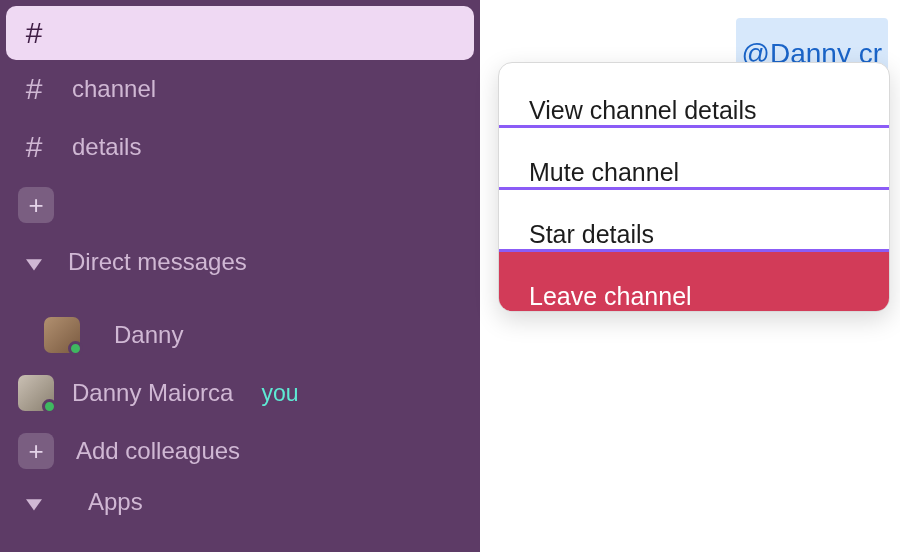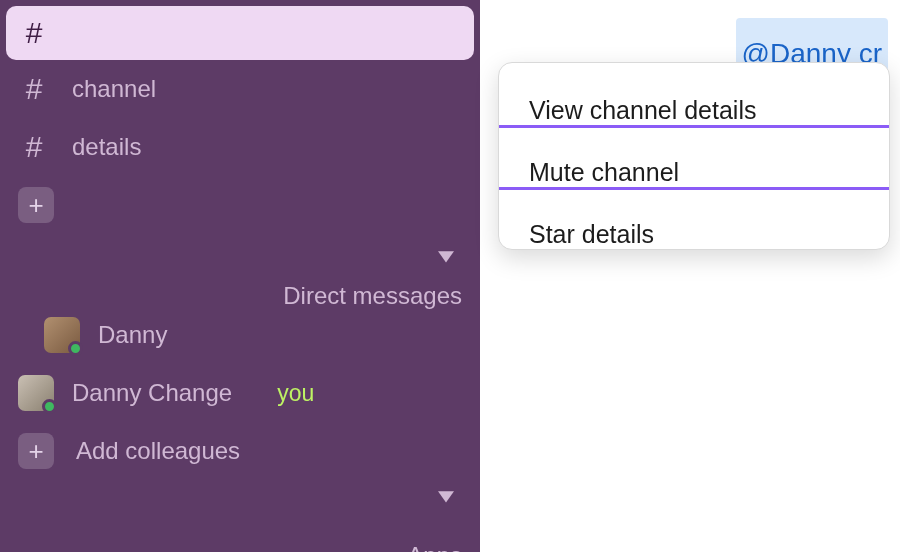--- a/index.html
+++ b/index.html
@@ -2,27 +2,27 @@
 <html><head>
   <meta charset="utf-8">
   <style>
     * { margin:0; padding:0; box-sizing:border-box; }
     body { font-family:-apple-system,BlinkMacSystemFont,"Segoe UI",Helvetica,Arial,sans-serif; width:900px; height:552px; overflow:hidden; background:#fff; }
     .sidebar { position:absolute; left:0; top:0; width:480px; height:552px; background:#5d3b66; color:#d0b8d4; }
     .row { display:flex; align-items:center; height:58px; padding:0 18px; cursor:pointer; font-size:24px; gap:22px; }
     .row.selected { background:#efd9f3; color:#3f1d45; border-radius:10px; margin:6px 6px 0 6px; padding-left:12px; height:54px; }
     .hash, .plus, .caret { display:inline-flex; align-items:center; justify-content:center; width:32px; height:32px; font-size:30px; color:inherit; }
     .plus-box { width:36px; height:36px; border-radius:8px; background:rgba(255,255,255,.18); display:inline-flex; align-items:center; justify-content:center; font-size:26px; color:#e4d3e8; }
-    .section { display:flex; align-items:flex-end; height:58px; padding:0 18px; gap:18px; font-size:24px; margin-top:14px; cursor:pointer;flex-direction:column; }
+    .section { display:flex; align-items:flex-start; height:58px; padding:0 18px; gap:18px; font-size:24px; margin-top:14px; cursor:pointer; }
     .caret svg { width:16px; height:16px; fill:#d0b8d4; }
     .avatar { width:36px; height:36px; border-radius:7px; background:#9a7ba0; position:relative; flex:0 0 36px; }
     .avatar.photo1 { background:linear-gradient(135deg,#b19070,#7a5a40); }
     .avatar.photo2 { background:linear-gradient(135deg,#cac0b4,#8a8070); }
     .presence { position:absolute; right:-3px; bottom:-3px; width:15px; height:15px; border-radius:50%; background:#3fb860; border:3px solid #5d3b66; }
-    .you { color:#bef264; margin-left:27px; font-size:23px; }
+    .you { color:#5eead4; margin-left:10px; font-size:23px; }
     .main { position:absolute; left:480px; top:0; width:420px; height:552px; background:#fff; }
     .mention { position:absolute; top:18px; right:12px; font-size:28px; color:#1a64c8; background:#d7e8fb; padding:20px 6px; border-radius:4px; white-space:nowrap; }
     .menu { position:absolute; left:498px; top:62px; width:392px; background:#fff; border:1px solid #d9d9d9; border-radius:14px; box-shadow:0 8px 24px rgba(0,0,0,.15); overflow:hidden; }
     .mitem { display:flex; align-items:flex-end; justify-content:space-between; padding:0 30px; height:62px; font-size:25px; color:#1c1c1c; cursor:pointer; }
     .mitem.sep { border-top:3px solid #8b5cf6; }
     .mitem.danger { background:#d23b58; color:#fff; }
     .chevron { font-size:24px; color:#888; }
   </style>
 </head>
 <body>
@@ -46,32 +46,32 @@
 
   <div class="section">
     <span class="caret">
       <svg viewBox="0 0 10 10">
           <path d="M0 2 L10 2 L5 9 Z"></path>
         </svg>
     </span>
     <span>Direct messages</span>
   </div>
 
-  <div class="row" style="gap:18px;padding-left:44px;">
+  <div class="row" style="gap:34px;padding-left:44px;">
     <span class="avatar photo1">
         <span class="presence"></span>
       </span>
     <span>Danny</span>
   </div>
 
   <div class="row" style="gap:18px;">
     <span class="avatar photo2">
         <span class="presence"></span>
       </span>
-    <span>Danny Change</span>
+    <span>Danny Maiorca</span>
     <span class="you">you</span>
   </div>
 
   <div class="row">
     <span class="plus-box">+</span>
     <span>Add colleagues</span>
   </div>
 
   <div class="section" style="margin-top:8px;gap:38px;">
     <span class="caret">
@@ -90,13 +90,16 @@
 <div class="menu">
   <div class="mitem">
     <span>View channel details</span>
   </div>
   <div class="mitem sep">
     <span>Mute channel</span>
   </div>
   <div class="mitem sep">
     <span>Star details</span>
   </div>
+  <div class="mitem sep danger">
+    <span>Leave channel</span>
+  </div>
 </div>
 
 </body></html>

